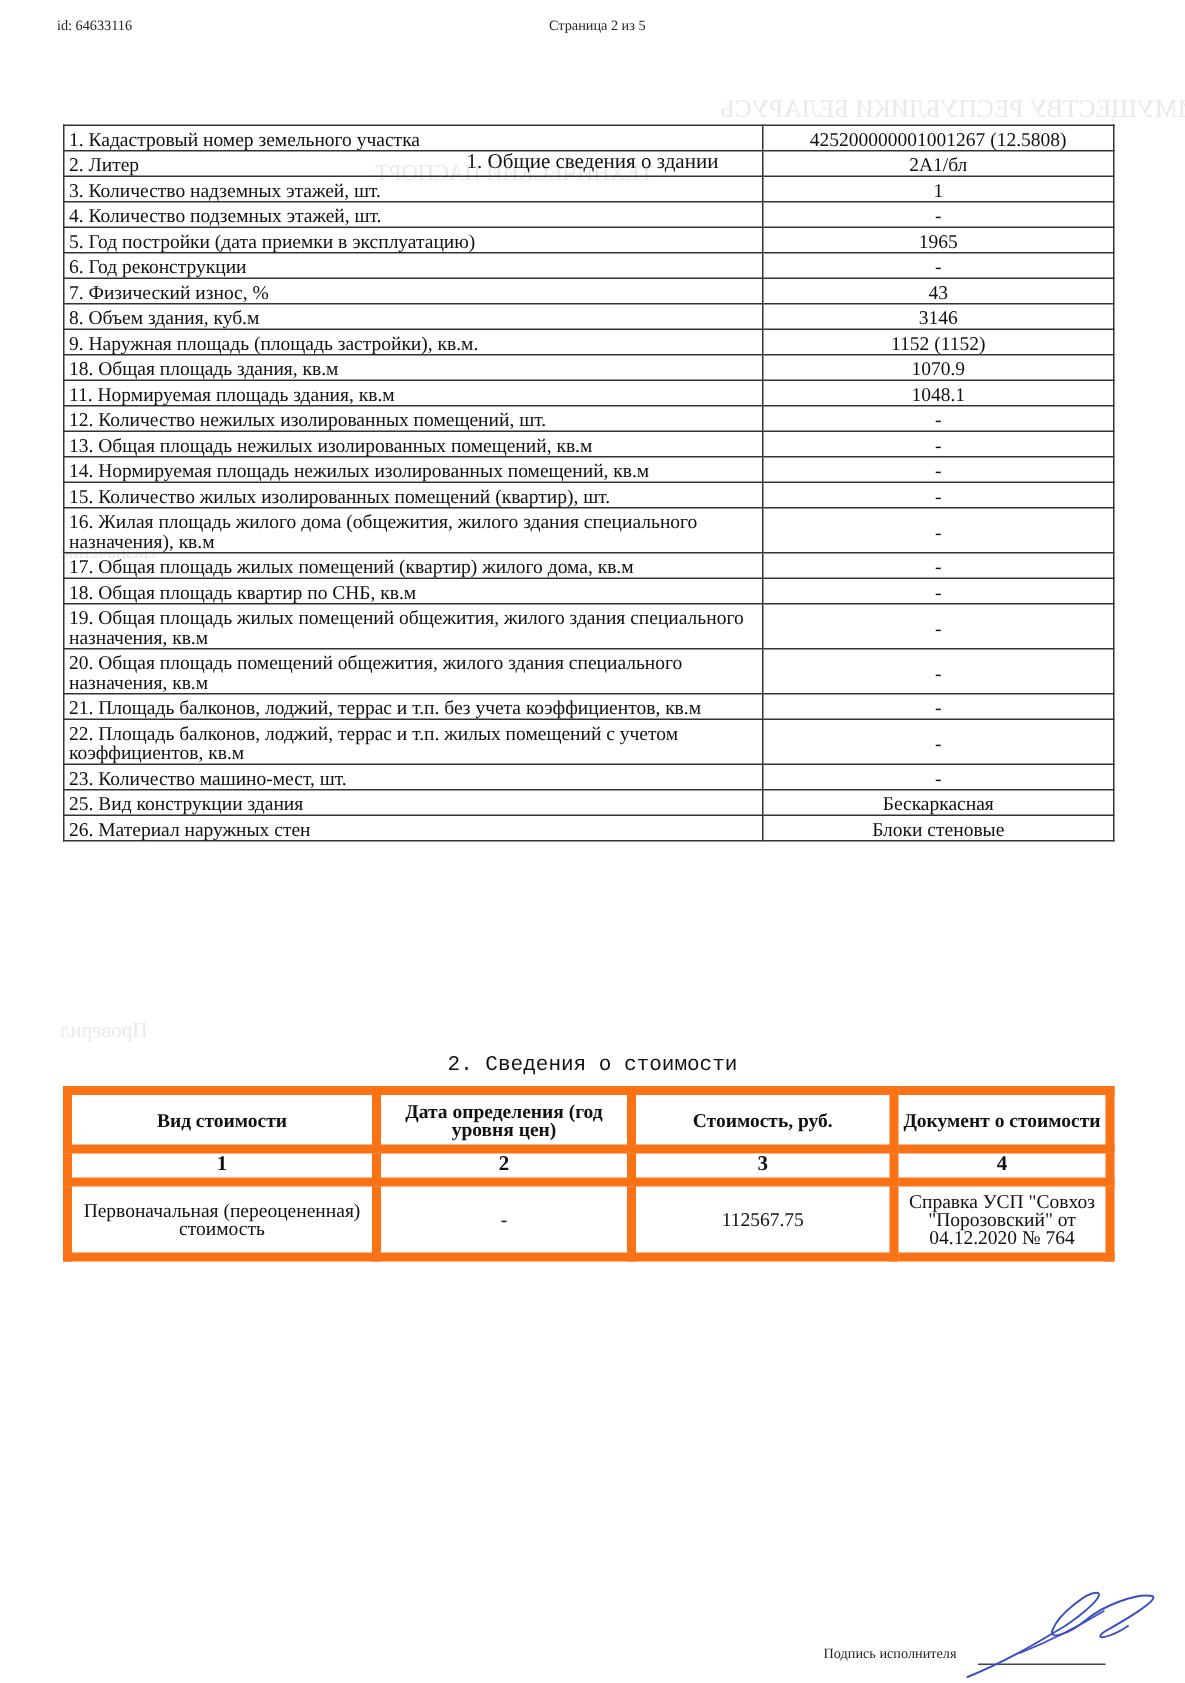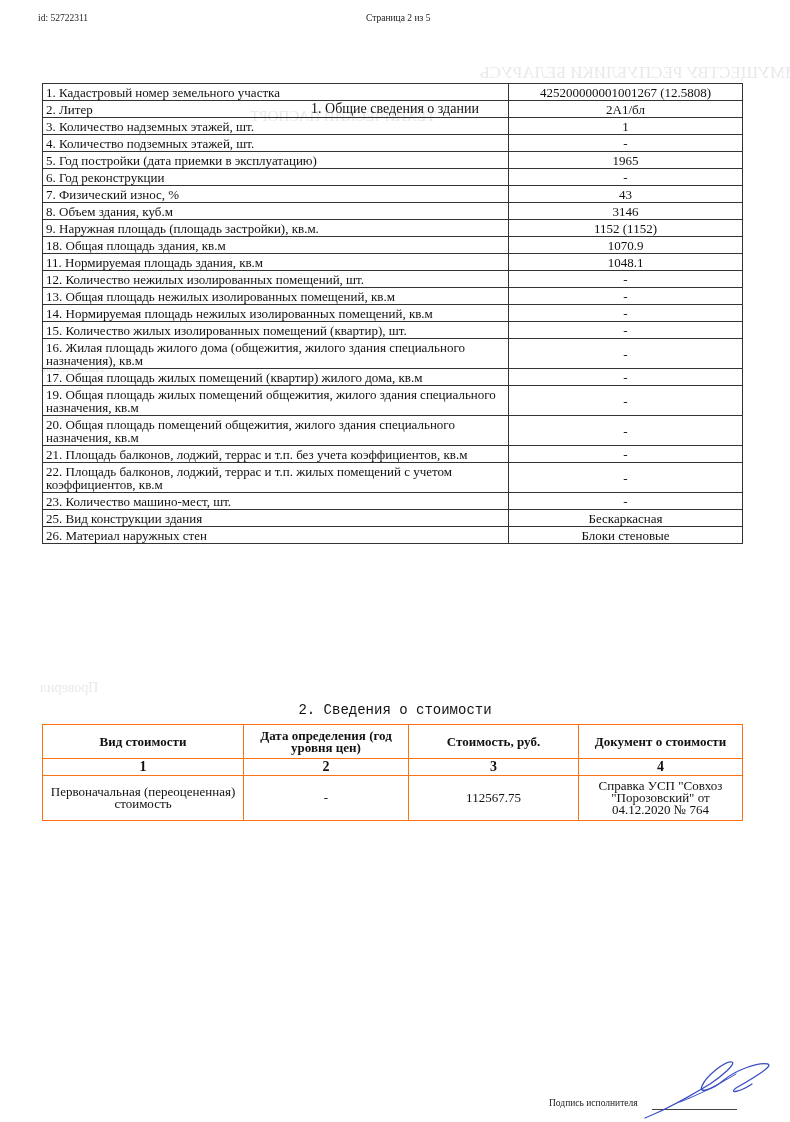--- a/index.html
+++ b/index.html
@@ -21,39 +21,39 @@
     table { border-collapse: collapse; position: absolute; }
     #t1 { left: 42px; top: 83px; width: 701px; }
     #t1 td {
       border: 1px solid #333; font-size: 13px; line-height: 13px; padding: 2px 3px 1px 3px;
       vertical-align: middle;
     }
     #t1 td.lbl { width: 459px; }
     #t1 td.val { text-align: center; margin-top: 42px; }
     #t2 { left: 42px; top: 724px; width: 701px; }
     #t2 td, #t2 th {
-      border: 1px solid #f97316; font-size: 13px; line-height: 12px; text-align: center; vertical-align: middle;
+      border: 6px solid #f97316; font-size: 13px; line-height: 12px; text-align: center; vertical-align: middle;
       padding: 2px 3px;
     }
     #t2 th { font-weight: bold; height: 29px; }
     #t2 tr.nums td { font-weight: bold; font-size: 14px; height: 14px; padding: 1px 3px; }
     #t2 tr.data td { height: 40px; }
     .sig-label { position: absolute; left: 549px; top: 1098px; font-size: 9.5px; color: #222; }
     .sig-line { position: absolute; left: 652px; top: 1109px; width: 85px; border-top: 1px solid #444; }
     .sig-svg { position: absolute; left: 640px; top: 1058px; }
   </style>
 </head>
 <body>
 
 <div class="bleed" style="left:480px; top:63px; font-size:17px;">ГОСУДАРСТВЕННЫЙ КОМИТЕТ ПО ИМУЩЕСТВУ РЕСПУБЛИКИ БЕЛАРУСЬ</div>
 <div class="bleed" style="left:250px; top:108px; font-size:15px;">ТЕХНИЧЕСКИЙ ПАСПОРТ</div>
 <div class="bleed" style="left:40px; top:360px; font-size:13px;">Назначение</div>
 <div class="bleed" style="left:40px; top:680px; font-size:14px;">Проверил</div>
 
-<div class="hdr hdr-id">id: 52722311</div>
+<div class="hdr hdr-id">id: 64633116</div>
 <div class="hdr hdr-page">Страница 2 из 5</div>
 
 <div class="sec-title" style="top:61px;margin-top:40px;">1. Общие сведения о здании</div>
 
 <table id="t1">
   <tbody id="t1-body">
       <tr>
         <td class="lbl">1. Кадастровый номер земельного участка</td>
         <td class="val">425200000001001267 (12.5808)</td>
       </tr>
@@ -115,20 +115,24 @@
       </tr>
       <tr>
         <td class="lbl">16. Жилая площадь жилого дома (общежития, жилого здания специального назначения), кв.м</td>
         <td class="val">-</td>
       </tr>
       <tr>
         <td class="lbl">17. Общая площадь жилых помещений (квартир) жилого дома, кв.м</td>
         <td class="val">-</td>
       </tr>
       <tr>
+        <td class="lbl">18. Общая площадь квартир по СНБ, кв.м</td>
+        <td class="val">-</td>
+      </tr>
+      <tr>
         <td class="lbl">19. Общая площадь жилых помещений общежития, жилого здания специального назначения, кв.м</td>
         <td class="val">-</td>
       </tr>
       <tr>
         <td class="lbl">20. Общая площадь помещений общежития, жилого здания специального назначения, кв.м</td>
         <td class="val">-</td>
       </tr>
       <tr>
         <td class="lbl">21. Площадь балконов, лоджий, террас и т.п. без учета коэффициентов, кв.м</td>
         <td class="val">-</td>

